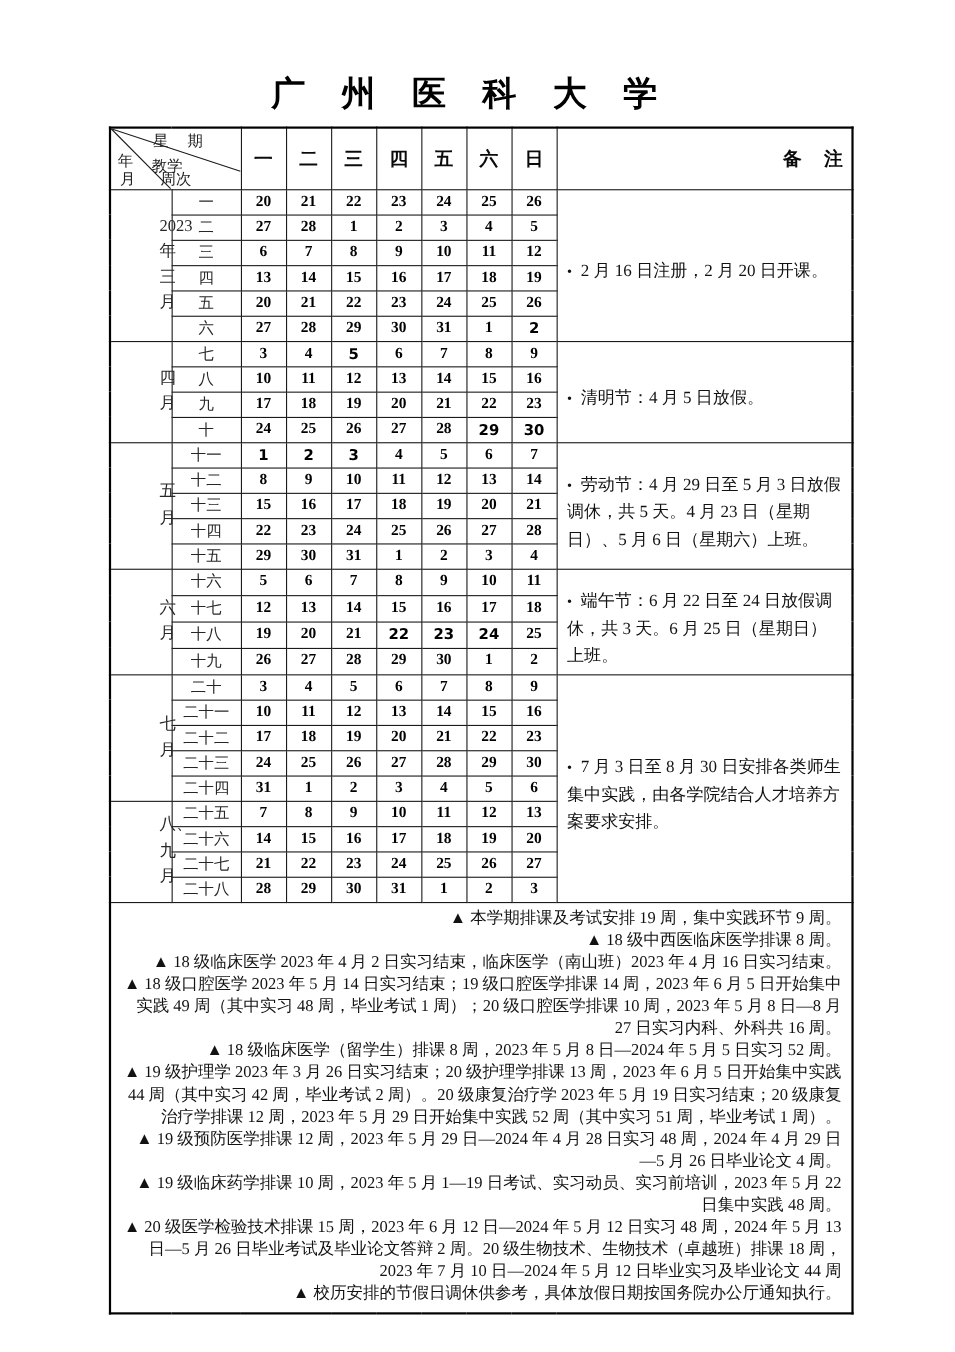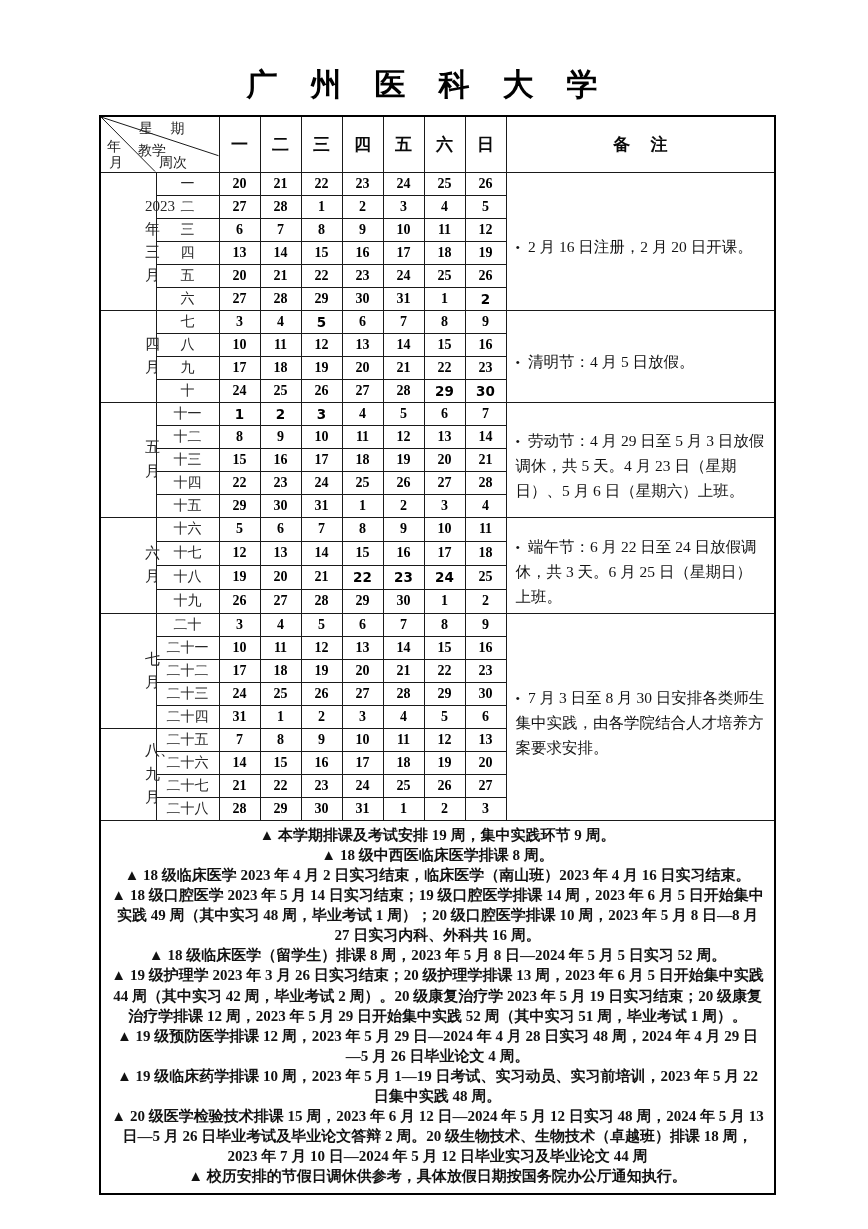--- a/index.html
+++ b/index.html
@@ -37,39 +37,39 @@
 
   thead th { height: 56px; font-size: 17px; font-weight: bold; color: #0a0a0a; }
   th.corner { position: relative; padding: 0; }
   .corner svg.diag { position: absolute; left: 0; top: 0; width: 100%; height: 100%; }
   .corner svg.diag line { stroke: #1a1a1a; stroke-width: 1; vector-effect: non-scaling-stroke; }
   .corner span { position: absolute; font-weight: normal; font-size: 14px; color: #1c1c1c; white-space: nowrap; }
   .c-weekday { top: 3px; left: 38px; letter-spacing: 7px; font-size: 15px; }
   .c-year    { top: 21px; left: 6px; }
   .c-teaching{ top: 25px; left: 37px; }
   .c-month   { top: 37px; left: 8px; }
-  .c-week    { top: 37px; left: 58px; }
-  th.remarks-h { letter-spacing: 8px; text-indent: 8px; }
+  .c-week    { top: 37px; left: 45px; }
+  th.remarks-h { letter-spacing: 8px; text-indent: 8px; text-align: right; }
 
   tbody tr.week-row { height: 23px; }
   td.month-cell { font-size: 15px; color: #262626; line-height: 1.55; font-weight: normal; padding-left: 44px; }
   td.week-cell  { font-size: 14px; color: #262626; font-weight: normal; }
   td.date-cell  { font-size: 14px; font-weight: bold; color: #000; }
   td.date-cell.holiday {
     font-family: "DejaVu Sans", sans-serif;
     font-weight: 900; font-size: 13.5px;
   }
   td.remark-cell {
     text-align: left; vertical-align: middle;
     padding: 16px 8px 4px 9px;
     font-size: 15.5px; line-height: 1.62; color: #121212;
   }
   .bullet { font-size: 13px; padding-right: 4px; }
 
-  tfoot td.notes-cell { text-align: center; padding: 4px 9px 6px 9px; font-weight: bold; }
+  tfoot td.notes-cell { text-align: right; padding: 4px 9px 6px 9px; }
   .note { margin: 0; font-size: 15px; line-height: 1.34; color: #121212; }
 </style>
 </head>
 <body>
 
 <div class="page">
 
   <h1 class="title">广州医科大学</h1>
 
   <table class="cal">

